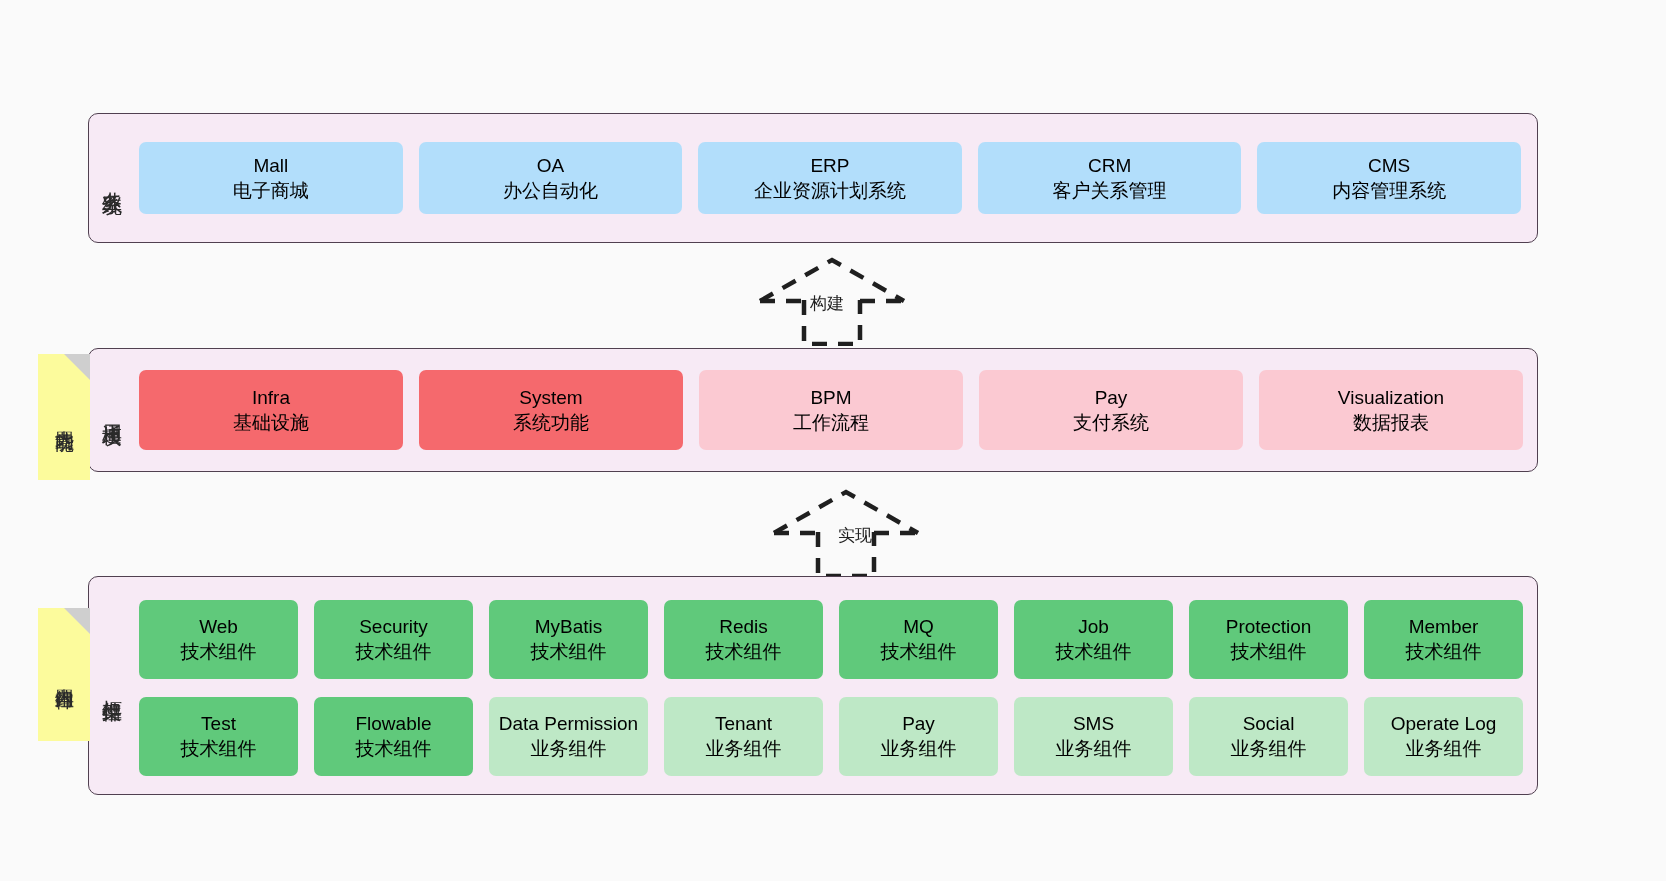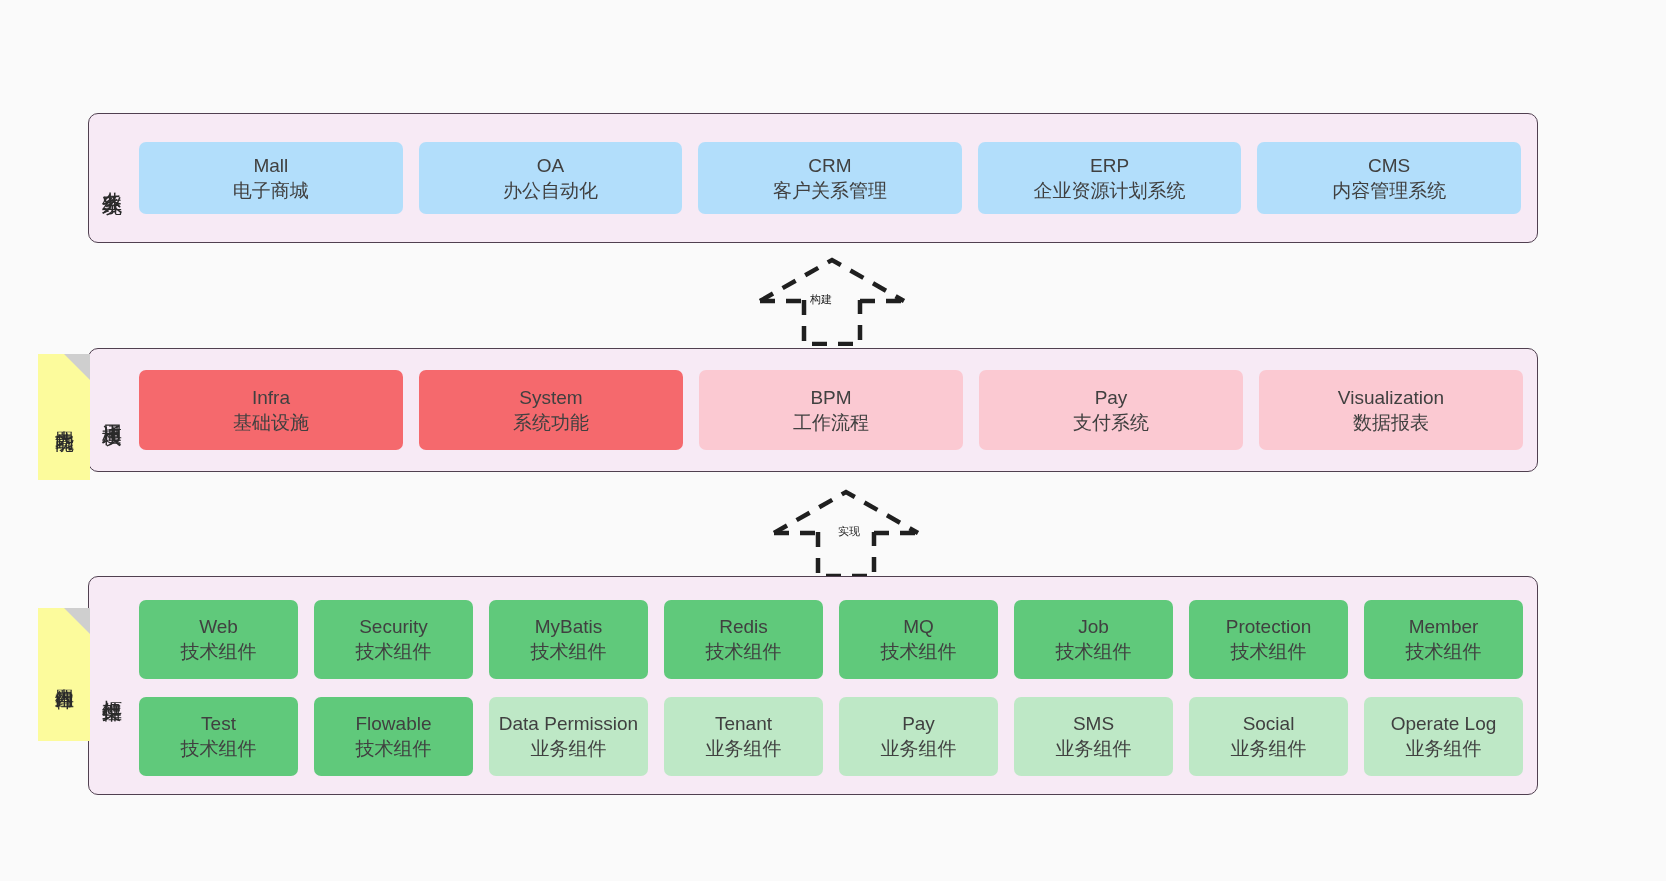--- a/index.html
+++ b/index.html
@@ -61,21 +61,21 @@
     flex: 1 1 0;
     box-sizing: border-box;
     border-radius: 7px;
     display: flex;
     flex-direction: column;
     align-items: center;
     justify-content: center;
     text-align: center;
     font-size: 19px;
     line-height: 1.33;
-    color: #404040;
+    color: #000000;
     padding: 4px 6px;
   }
   .cell .en { white-space: nowrap; }
   .cell.wrap .en { white-space: normal; }
   .cell .cn { }
 
   
   .c-blue      { background: #B2DEFB; }
   .c-red       { background: #F5696D; }
   .c-pink      { background: #FBC9D2; }
@@ -121,21 +121,21 @@
   #note-builtin-func { left: 38px; top: 354px; width: 52px; height: 126px; }
   #note-builtin-comp { left: 38px; top: 608px; width: 52px; height: 133px; }
 
   
   .connector {
     position: absolute;
   }
   .connector svg { display: block; }
   .connector-label {
     position: absolute;
-    font-size: 11px;
+    font-size: 17px;
     color: #222;
     background: transparent;
     white-space: nowrap;
   }
   #connector-build { left: 752px; top: 254px; width: 160px; height: 92px; }
   #connector-build .connector-label { left: 58px; top: 38px; }
   #connector-impl { left: 766px; top: 486px; width: 160px; height: 92px; }
   #connector-impl .connector-label { left: 72px; top: 38px; }
 </style>
 </head>
@@ -149,26 +149,26 @@
       <div class="row">
         <div class="cell c-blue">
           <span class="en">Mall</span>
           <span class="cn">电子商城</span>
         </div>
         <div class="cell c-blue">
           <span class="en">OA</span>
           <span class="cn">办公自动化</span>
         </div>
         <div class="cell c-blue">
+          <span class="en">ERP</span>
+          <span class="cn">企业资源计划系统</span>
+        </div>
+        <div class="cell c-blue">
           <span class="en">CRM</span>
           <span class="cn">客户关系管理</span>
-        </div>
-        <div class="cell c-blue">
-          <span class="en">ERP</span>
-          <span class="cn">企业资源计划系统</span>
         </div>
         <div class="cell c-blue">
           <span class="en">CMS</span>
           <span class="cn">内容管理系统</span>
         </div>
       </div>
     </div>
   </div>
 
   <div class="connector" id="connector-build">

